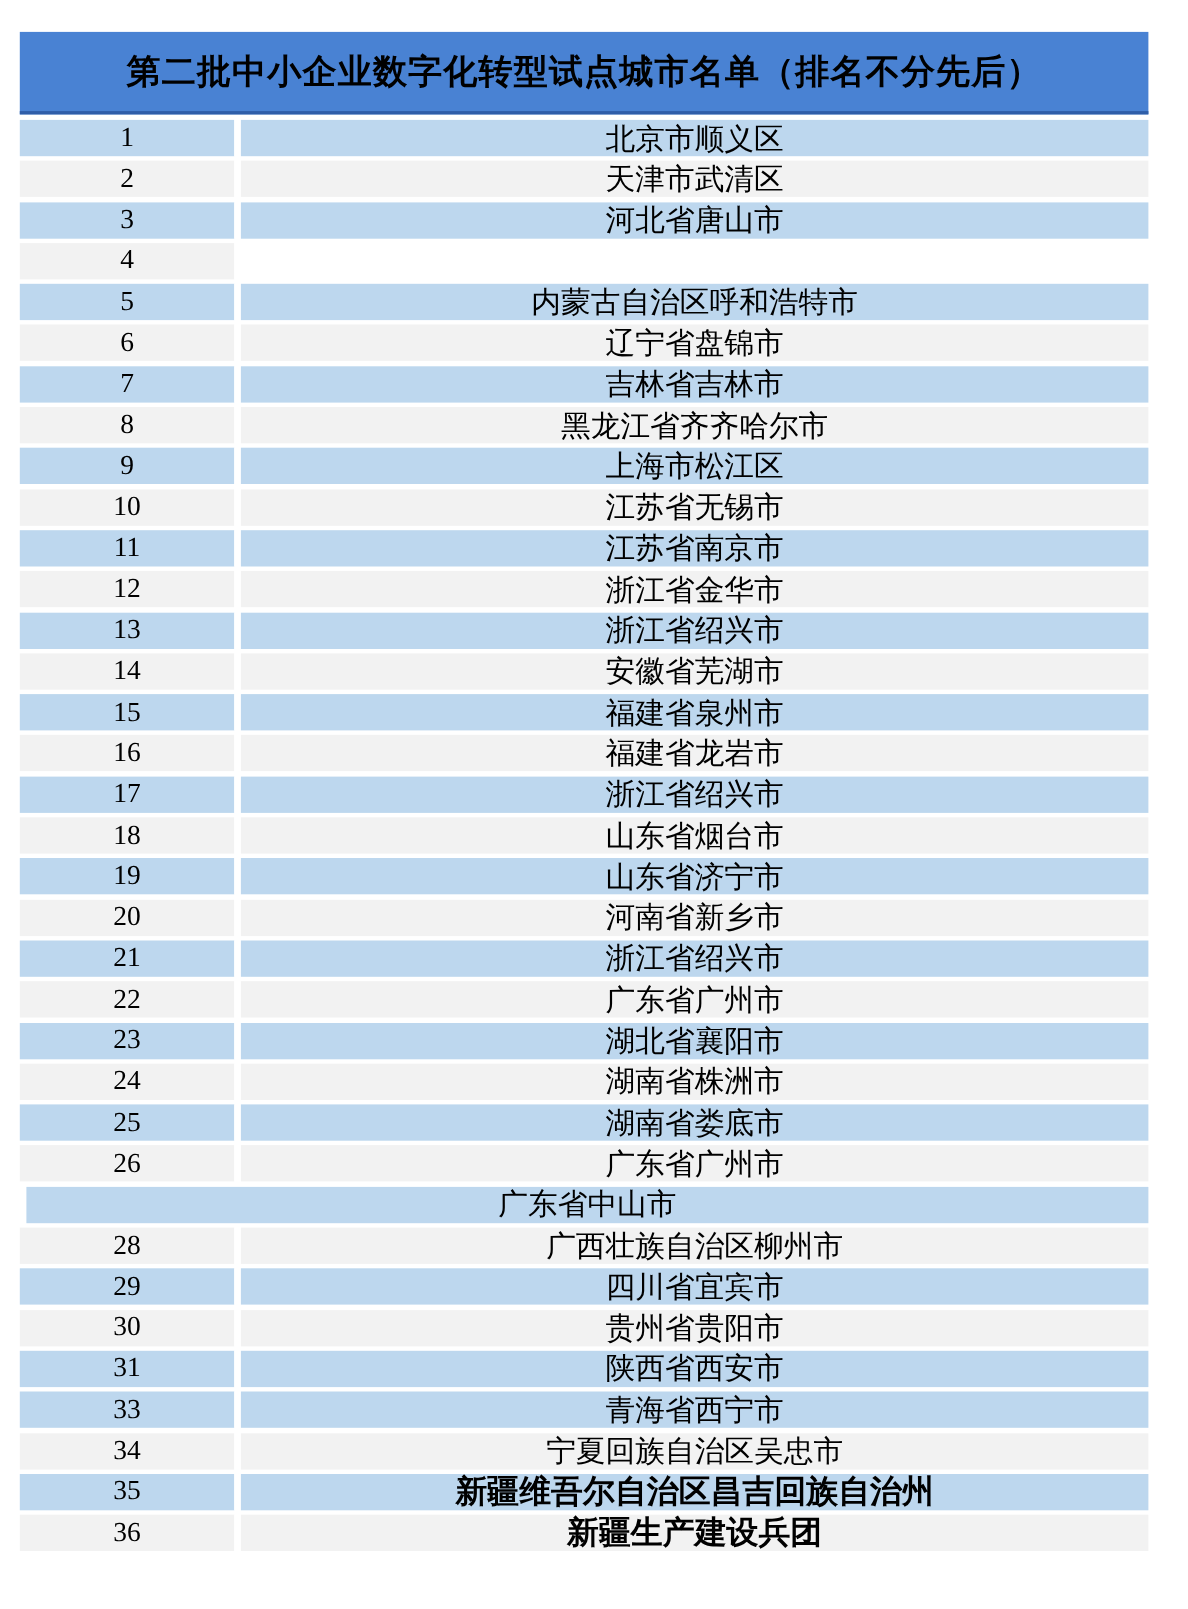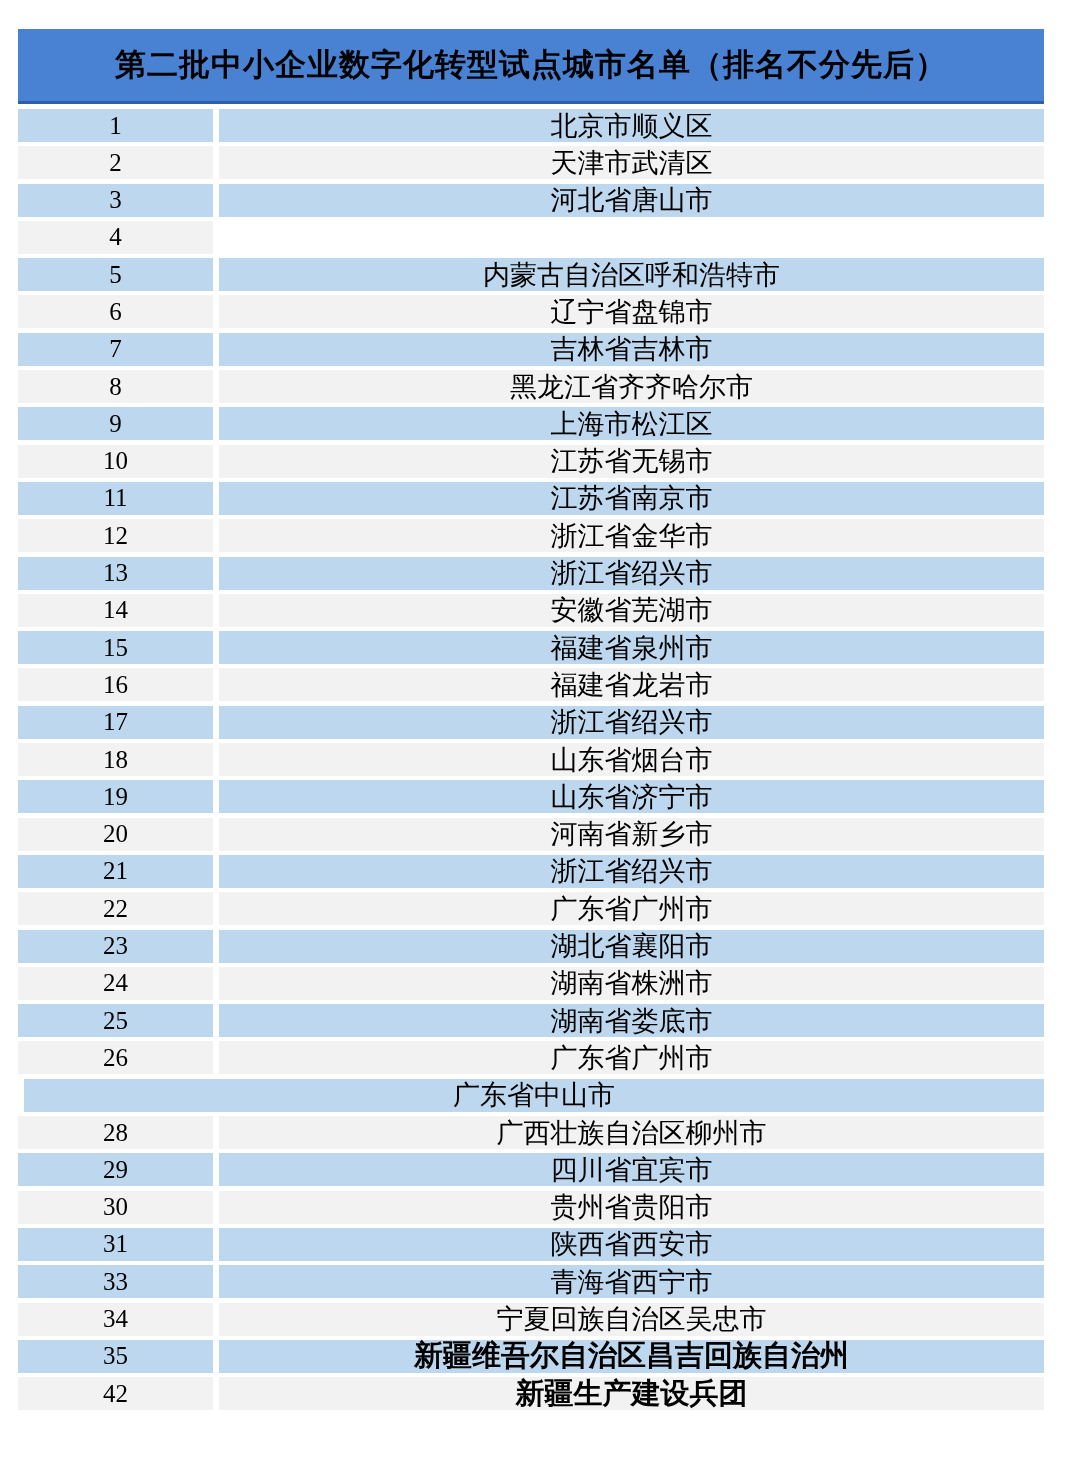--- a/index.html
+++ b/index.html
@@ -249,19 +249,19 @@
           <div class="cell rank-cell">34</div>
           <div class="col-gutter"></div>
           <div class="cell city-cell">宁夏回族自治区吴忠市</div>
         </div>
         <div class="row blue">
           <div class="cell rank-cell">35</div>
           <div class="col-gutter"></div>
           <div class="cell city-cell bold-sans">新疆维吾尔自治区昌吉回族自治州</div>
         </div>
         <div class="row gray">
-          <div class="cell rank-cell">42</div>
+          <div class="cell rank-cell">36</div>
           <div class="col-gutter"></div>
           <div class="cell city-cell bold-sans">新疆生产建设兵团</div>
         </div>
       </div>
   </div>
 </div>
 
 </body></html>

